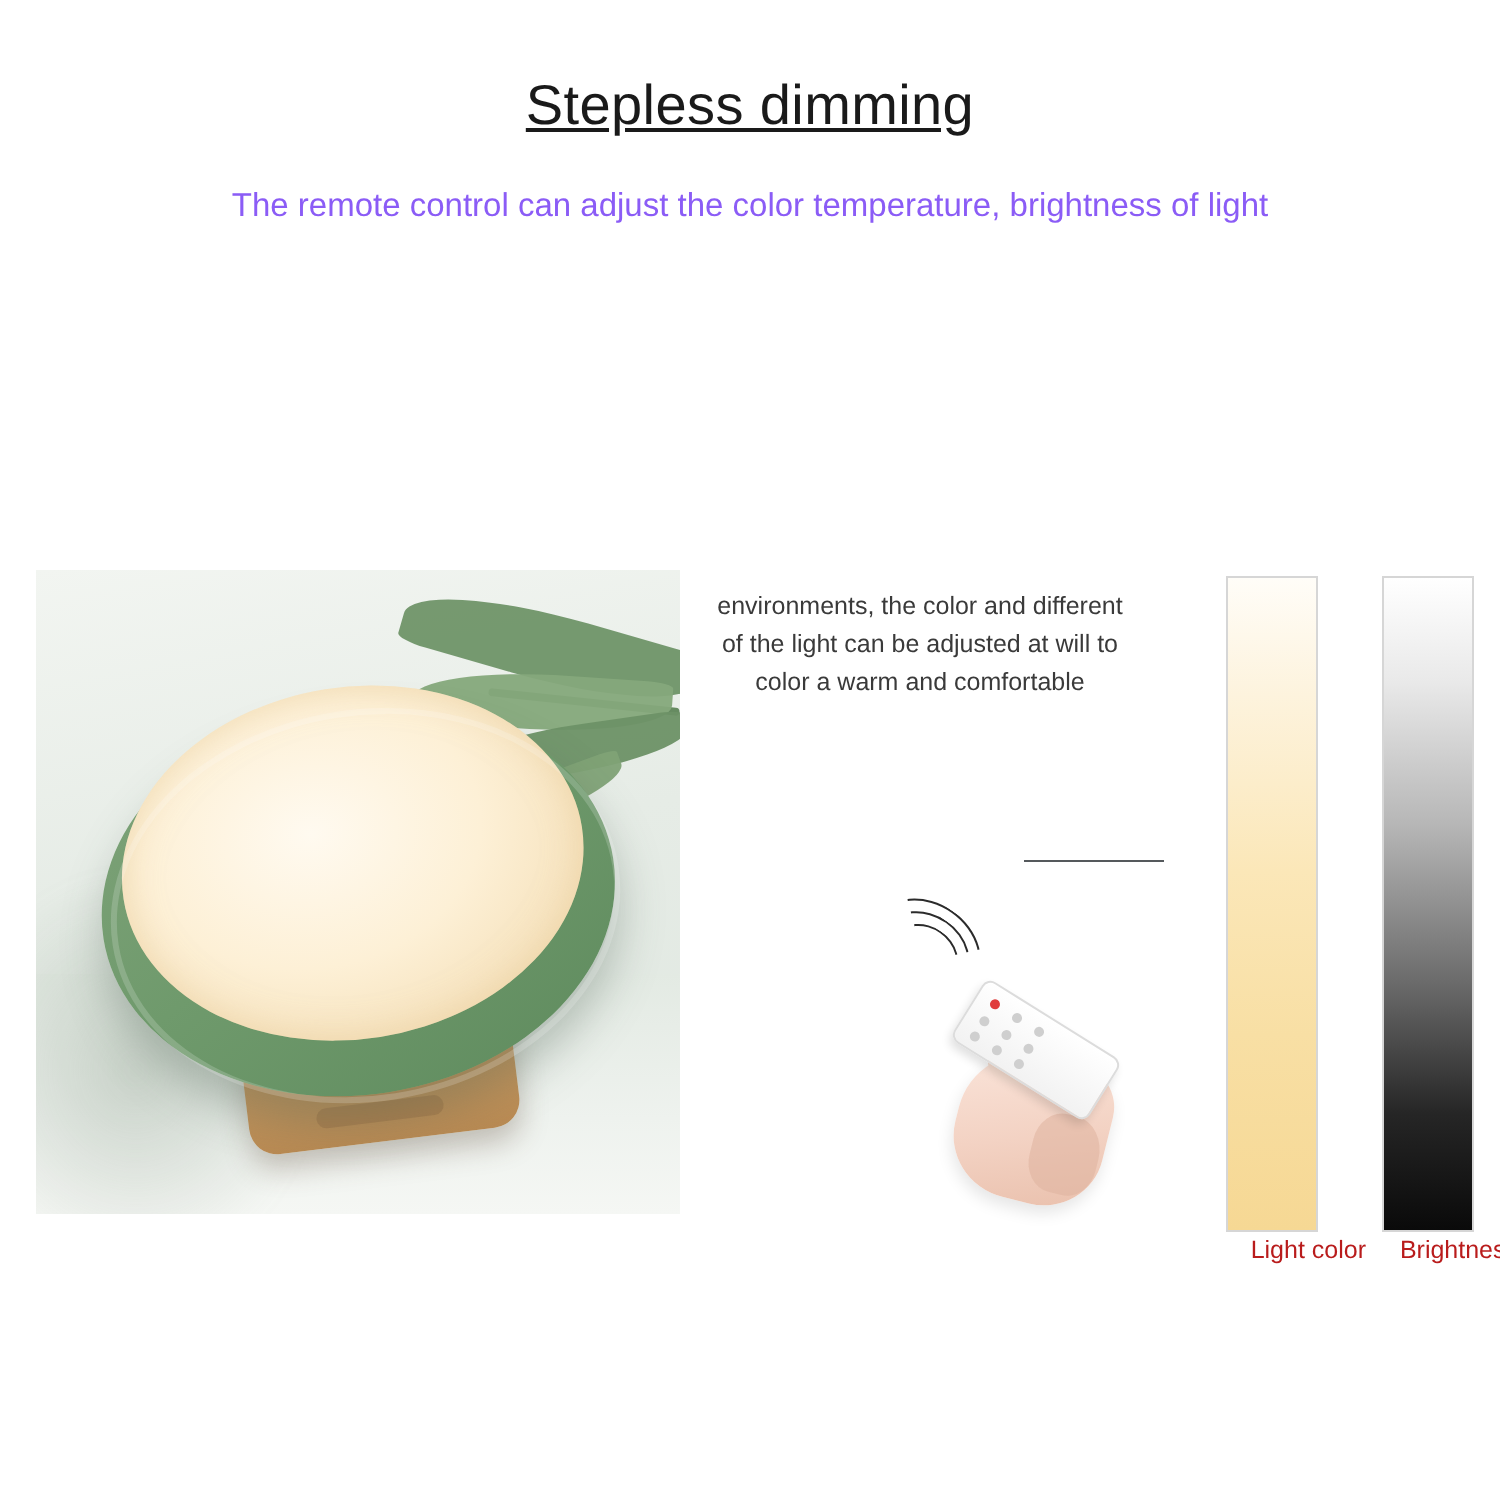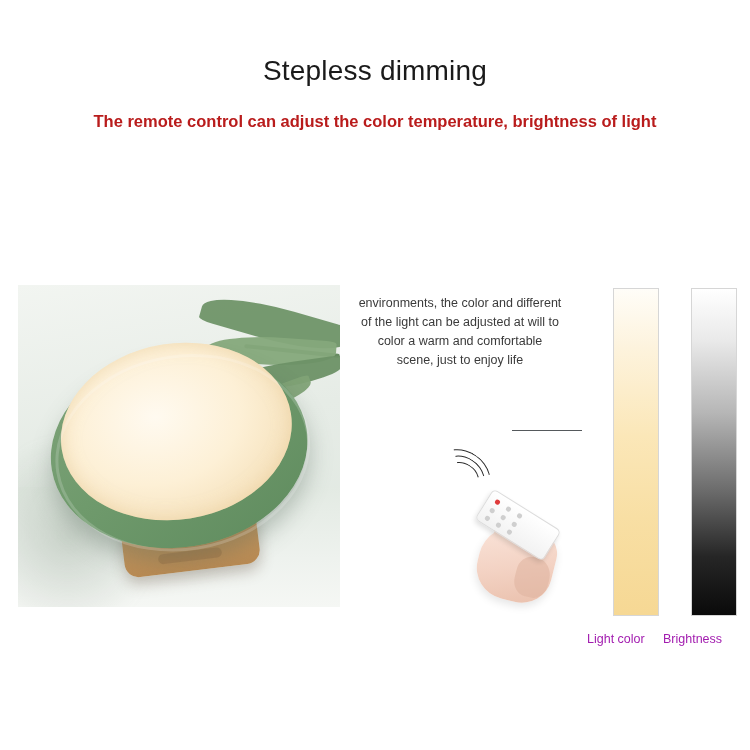--- a/index.html
+++ b/index.html
@@ -19,35 +19,36 @@
   
   .header {
     position: absolute;
     left: 0;
     top: 0;
     width: 750px;
     text-align: center;
   }
   .title {
     margin: 0;
-    padding-top: 56px;
+    padding-top: 38px;
     font-size: 28px;
     font-weight: 400;
     letter-spacing: 0.2px;
     color: #1a1a1a;
     line-height: 1.1;
+    text-decoration: underline;
   }
   .subtitle {
     margin: 0 auto;
     padding-top: 22px;
     width: 680px;
     font-size: 16.5px;
-    font-weight: 700;
+    font-weight: 400;
     line-height: 1.55;
-    color: #b91c1c;
+    color: #8b5cf6;
   }
 
   
   .photo {
     position: absolute;
     left: 18px;
     top: 285px;
     width: 322px;
     height: 322px;
     overflow: hidden;
@@ -232,24 +233,24 @@
   .bar.light-color {
     left: 613px;
     background: linear-gradient(180deg, #fffdf8 0%, #fdf3dd 18%, #fbe7b8 45%, #f8dfa4 70%, #f6d894 100%);
   }
   .bar.brightness {
     left: 691px;
     background: linear-gradient(180deg, #ffffff 0%, #e9e9e9 16%, #b6b6b6 38%, #6b6b6b 62%, #262626 82%, #0a0a0a 100%);
   }
   .bar-label {
     position: absolute;
-    top: 632px;
+    top: 618px;
     font-size: 12.5px;
-    color: #a21caf;
-    text-align: left;
+    color: #b91c1c;
+    text-align: right;
     width: 96px;
   }
   .bar-label.light-color { left: 587px; }
   .bar-label.brightness  { left: 663px; }
 </style>
 </head>
 <body>
 
 <div class="header">
   <h1 class="title">Stepless dimming</h1>
@@ -274,21 +275,20 @@
     <div class="lamp-body"></div>
     <div class="lamp-face"></div>
     <div class="lamp-rim"></div>
   </div>
 </div>
 
 <div class="desc">
   <div>environments, the color and different</div>
   <div>of the light can be adjusted at will to</div>
   <div>color a warm and comfortable</div>
-  <div>scene, just to enjoy life</div>
 </div>
 <div class="divider"></div>
 
 <div class="remote-wrap">
   <div class="wave w1"></div>
   <div class="wave w2"></div>
   <div class="wave w3"></div>
   <div class="hand"></div>
   <div class="remote">
     <div class="btn-dot red" style="left:7px; top:6px;"></div>

